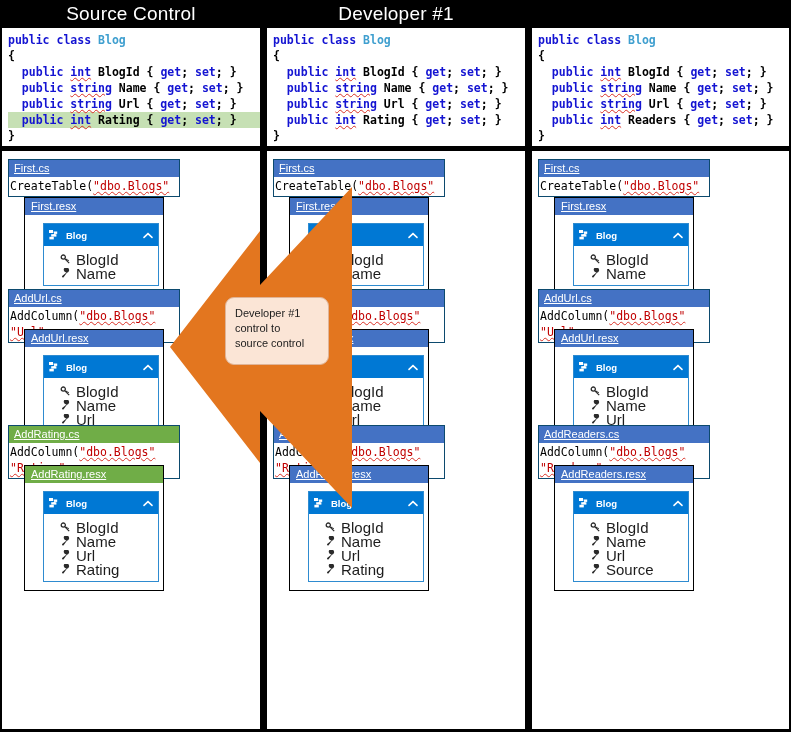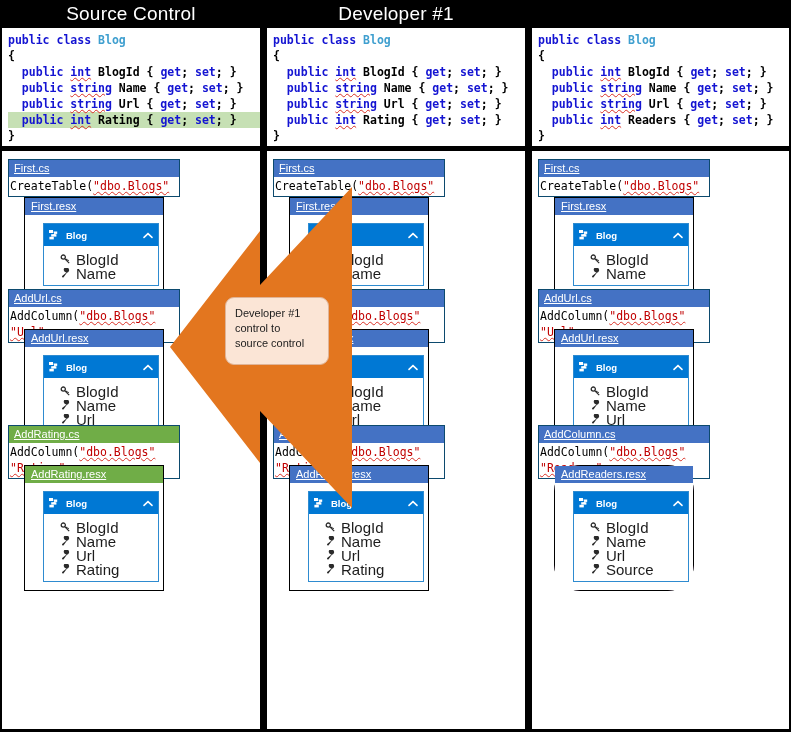--- a/index.html
+++ b/index.html
@@ -693,24 +693,24 @@
                     </span>
                     <span>Url</span>
                   </div>
                 </div>
               </div>
             </div>
           </div>
         </div>
         <div class="file-group" style="left: 0px; top: 274px; width: 100%;">
           <div class="cs-card" style="left: 6px; top: 0px; height: 54px;">
-            <div class="cs-tab"><span class="lbl">AddColumn.cs</span></div>
+            <div class="cs-tab"><span class="lbl">AddReaders.cs</span></div>
             <div class="cs-body"><div>AddColumn(<span class="str sq">"dbo.Blogs"</span></div><div><span class="str sq">"Readers"</span></div></div>
           </div>
-          <div class="resx-card" style="left: 22px; top: 40px; border-radius: 26px;">
+          <div class="resx-card" style="left: 22px; top: 40px;">
             <div class="resx-tab"><span class="lbl">AddReaders.resx</span></div>
             <div class="resx-body">
               <div class="entity">
                 <div class="entity-head">
                   <span class="ico">
                     <svg width="11" height="10" viewBox="0 0 11 10">
                       <rect x="0" y="0" width="4" height="3" fill="#ffffff"></rect>
                       <rect x="5" y="1.5" width="3.2" height="2.4" fill="#ffffff"></rect>
                       <rect x="2.2" y="4.2" width="5.2" height="2.4" fill="#ffffff"></rect>
                       <rect x="0.4" y="6.8" width="4.4" height="2.6" fill="#ffffff"></rect>

